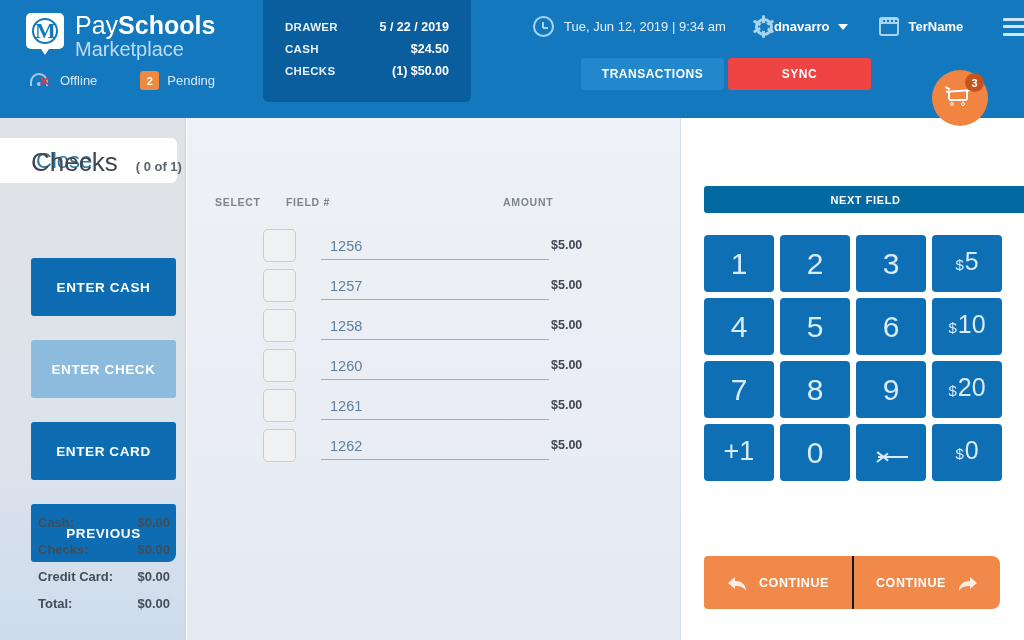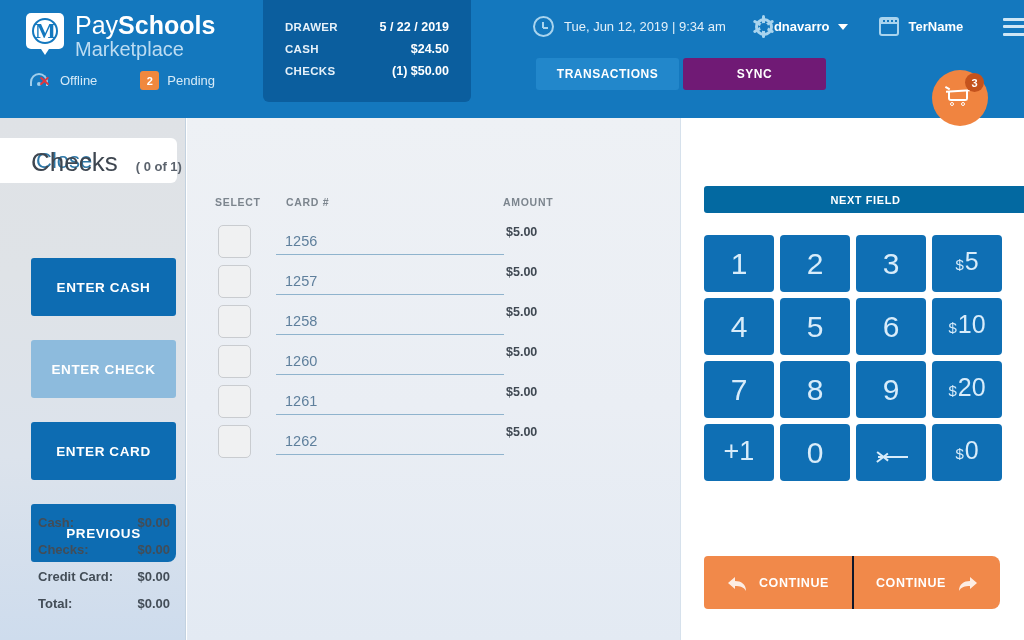--- a/index.html
+++ b/index.html
@@ -134,24 +134,24 @@
   .termname { font-size: 13px; color: #ffffff; font-weight: bold; margin-left: 10px; }
 
   .hamburger { margin-left: 40px; width: 27px; height: 18px; display: flex; flex-direction: column; justify-content: space-between; }
   .hamburger span { display: block; height: 3px; background: #cfe6f5; border-radius: 1px; }
 
   
   .tabs-row { position: absolute; left: 536px; top: 58px; display: flex; }
   .tab-btn {
     height: 32px; border-radius: 3px; color: #ffffff; font-size: 12px;
     font-weight: bold; letter-spacing: .5px;
-    display: flex; align-items: center; justify-content: center;
+    display: flex; align-items: center; justify-content: center; margin-left: 45px;
   }
   .tab-transactions { width: 143px; background: #2287cb; }
-  .tab-sync { width: 143px; background: #701a75; margin-left: 4px; }
+  .tab-sync { width: 143px; background: #ef4444; margin-left: 4px; }
 
   
   .cart-fab {
     position: absolute; left: 932px; top: 70px; width: 56px; height: 56px;
     background: #f08440; border-radius: 50%; z-index: 30;
   }
   .cart-glyph { position: absolute; left: 13px; top: 18px; width: 30px; height: 22px; }
   .cart-glyph .body {
     position: absolute; left: 3px; top: 3px; width: 20px; height: 10px;
     border: 2.2px solid #ffffff; border-top: none;
@@ -220,21 +220,21 @@
   .center-title .t { font-size: 26px; color: #3e4650; font-weight: 300; }
   .center-title .sub { font-size: 13px; color: #5b636d; font-weight: bold; margin-left: 18px; }
 
   .col-heads { position: absolute; left: 215px; top: 196px; width: 420px; }
   .col-head { position: absolute; font-size: 10.5px; font-weight: bold; color: #7c858e; letter-spacing: .7px; }
   .ch-select { left: 0px; text-align: right; }
   .ch-check  { left: 71px; }
   .ch-amount { left: 288px; }
 
   .rows { position: absolute; left: 218px; top: 225px; }
-  .row { position: relative; height: 40px; display: flex; align-items: flex-start; }
+  .row { position: relative; height: 40px; display: flex; align-items: center; margin-left: 45px; }
   .row-checkbox {
     width: 33px; height: 33px; background: #f0f1f2;
     border: 1px solid #c9ccd0; border-radius: 5px; flex: 0 0 auto;
   }
   .row-input {
     margin-left: 25px; width: 228px; position: relative; height: 30px;
   }
   .row-input .val {
     position: absolute; left: 9px; bottom: 6px; font-size: 14.5px; color: #5e7f9c;
   }
@@ -440,21 +440,21 @@
 
   <div class="center"></div>
 
   <div class="center-title">
     <span class="t">Checks</span>
     <span class="sub">( 0 of 1)</span>
   </div>
 
   <div class="col-heads">
     <span class="col-head ch-select">SELECT</span>
-    <span class="col-head ch-check">CARD #</span>
+    <span class="col-head ch-check">FIELD #</span>
     <span class="col-head ch-amount">AMOUNT</span>
   </div>
 
   <div class="rows">
     <div class="row">
       <div class="row-checkbox"></div>
       <div class="row-input">
         <span class="val">1256</span>
         <span class="rule"></span>
       </div>

